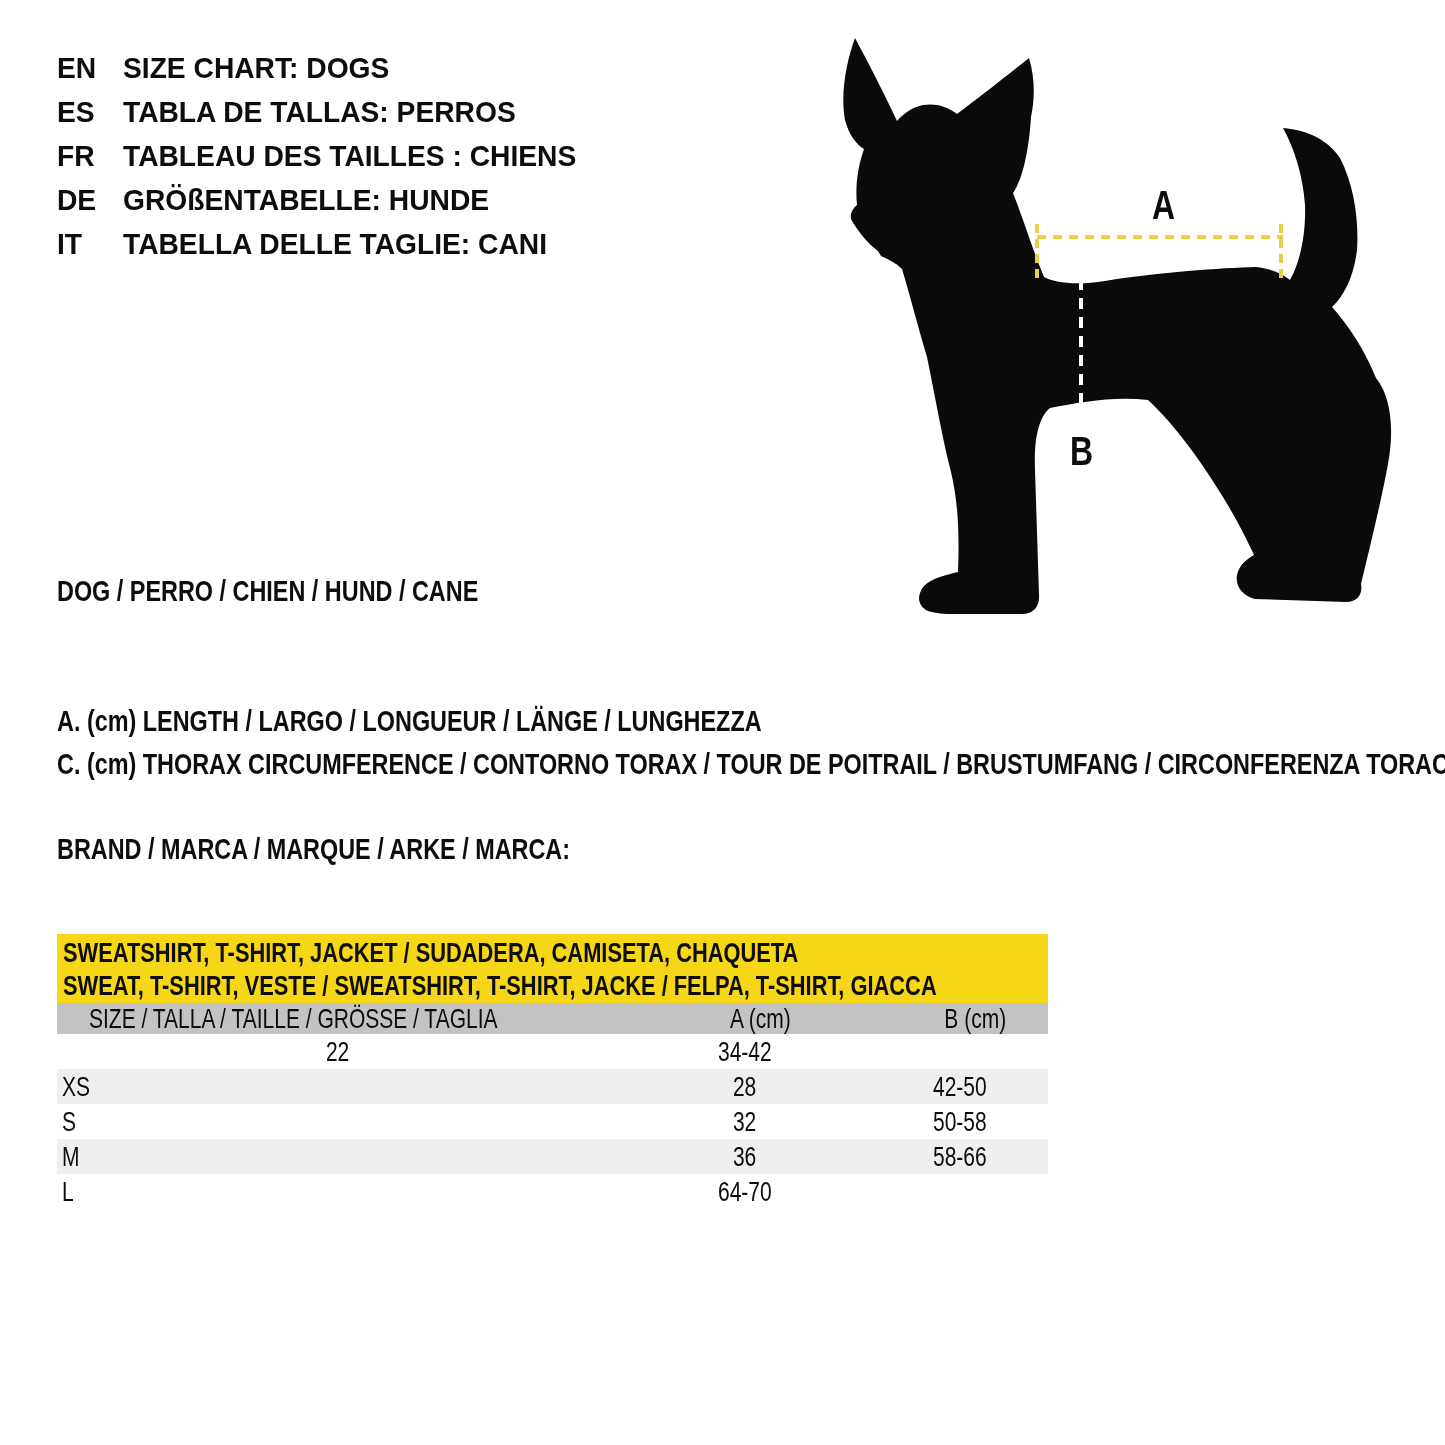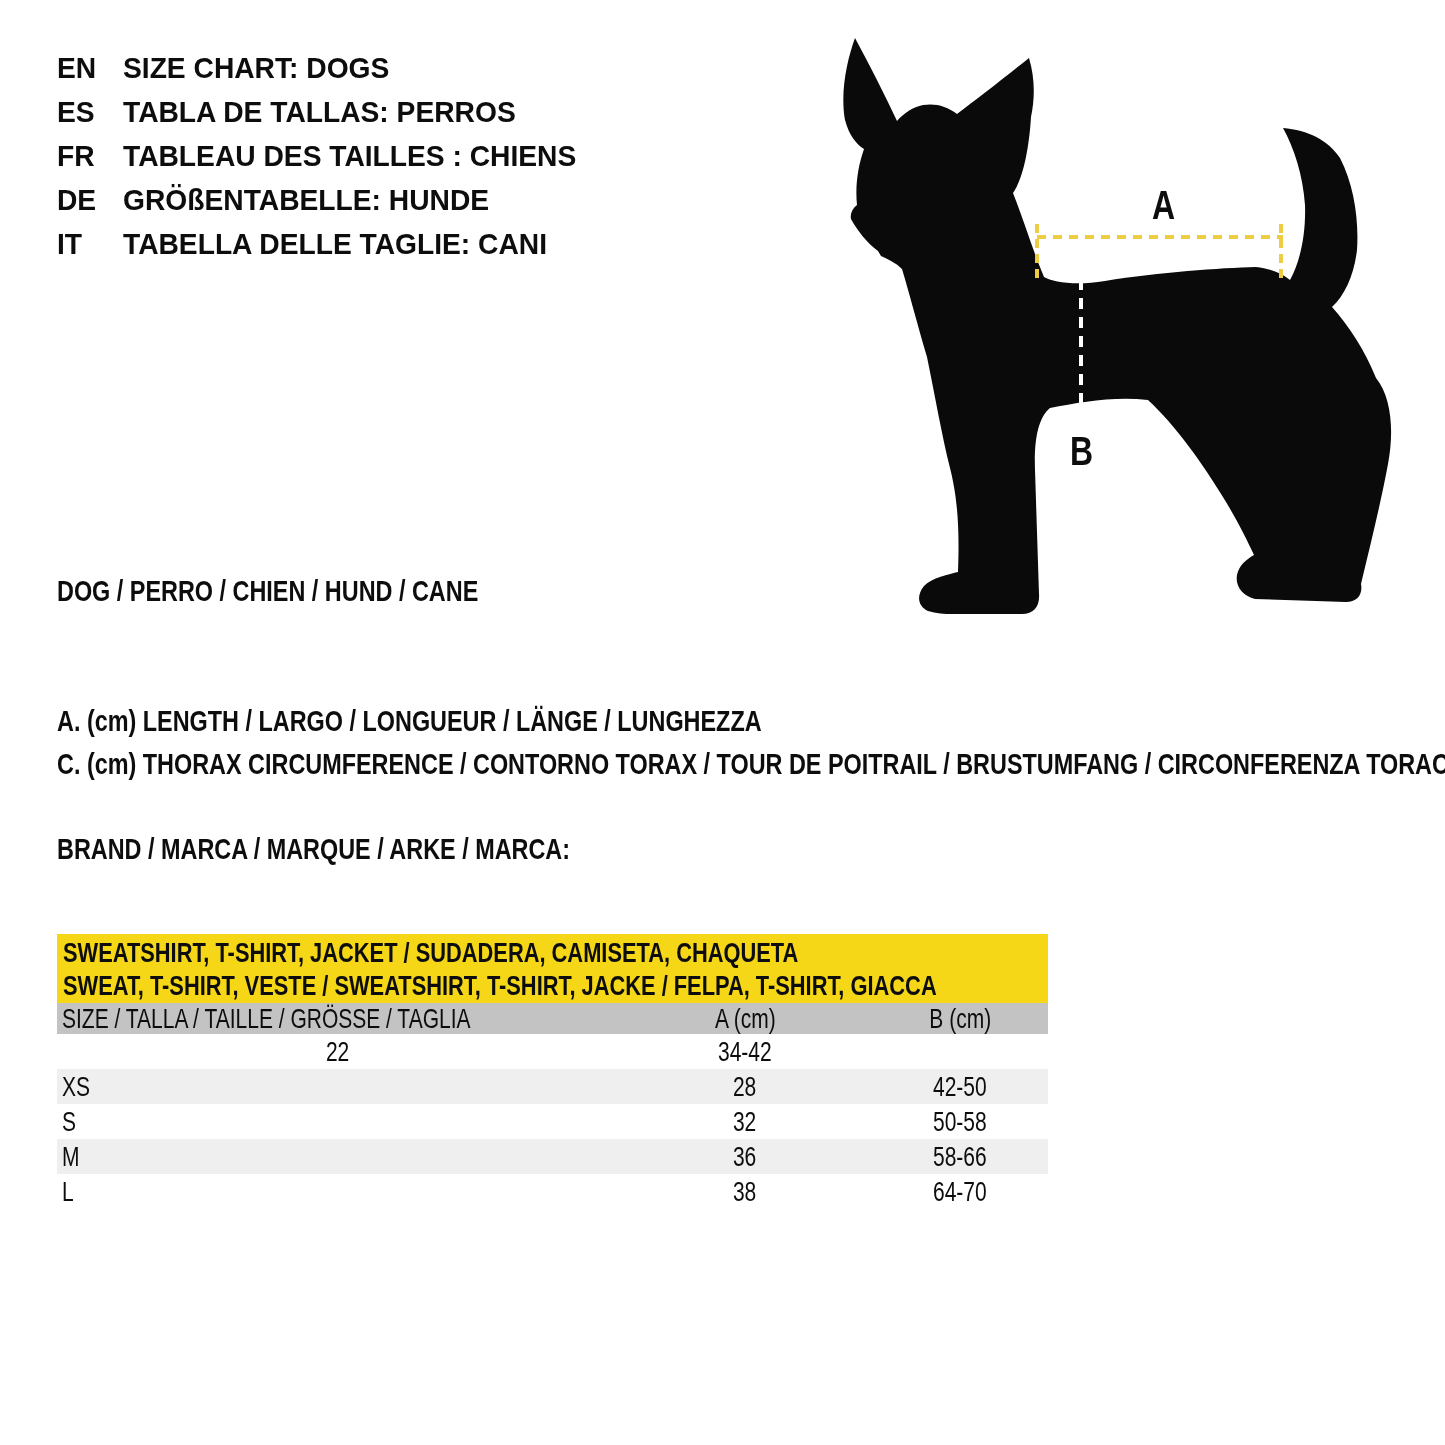--- a/index.html
+++ b/index.html
@@ -22,21 +22,21 @@
   #label-a{left:1123px;top:184px;}
   #label-b{left:1041px;top:430px;}
   
   #dog-svg{position:absolute;left:0;top:0;}
   
   #size-table{position:absolute;left:57px;top:934px;width:991px;}
   #table-title{background:#F5D717;height:69px;padding:2px 0 0 6px;box-sizing:border-box;}
   #table-title .tline{display:block;font-size:28px;font-weight:700;line-height:33px;}
   #table-head{background:#C3C3C3;height:31px;}
   .trow,#table-head{display:grid;grid-template-columns:1fr 254px 176px;align-items:center;}
-  #table-head{font-size:28px;line-height:31px;}
+  #table-head{font-size:28px;line-height:31px;padding-left:27px;}
   .trow{height:35px;font-size:28px;line-height:35px;background:#ffffff;}
   .trow.alt{background:#EFEFEF;}
   .tcell{overflow:visible;white-space:nowrap;}
   .cell-size{padding-left:5px;text-align:left;}
   .cell-a,.cell-b{text-align:center;}
   .tcell .cx{transform:scaleX(.75);}
   .tcell .cx.cc{transform-origin:50% 50%;}
 </style>
 </head>
 <body>
@@ -167,19 +167,18 @@
           <div class="tcell cell-a"><span class="cx cc">32</span></div>
           <div class="tcell cell-b"><span class="cx cc">50-58</span></div>
         </div>
         <div class="trow alt">
           <div class="tcell cell-size"><span class="cx">M</span></div>
           <div class="tcell cell-a"><span class="cx cc">36</span></div>
           <div class="tcell cell-b"><span class="cx cc">58-66</span></div>
         </div>
         <div class="trow">
           <div class="tcell cell-size"><span class="cx">L</span></div>
-          <div class="tcell cell-a"><span class="cx cc">38</span></div>
           <div class="tcell cell-b"><span class="cx cc">64-70</span></div>
         </div>
       </div>
   </div>
 
 </div>
 
 </body></html>

